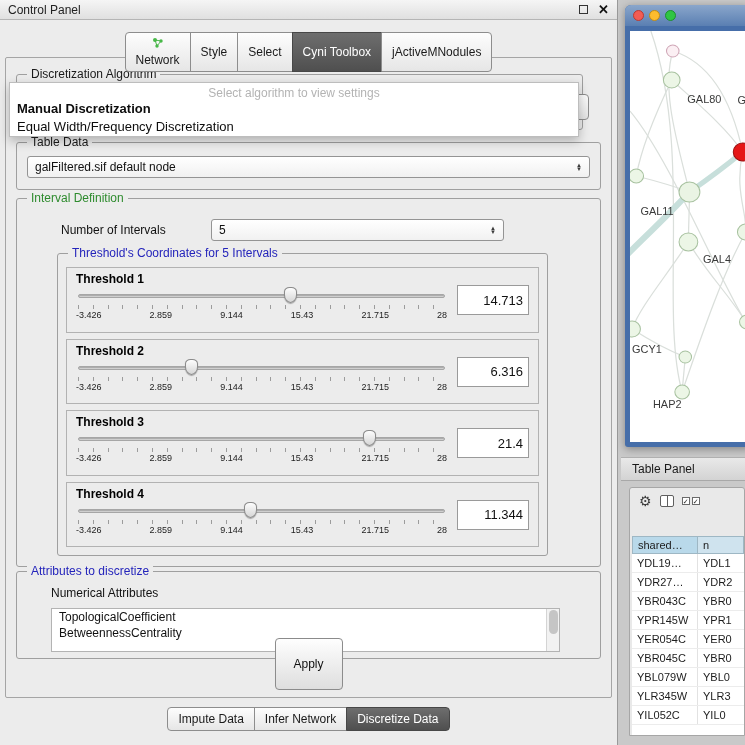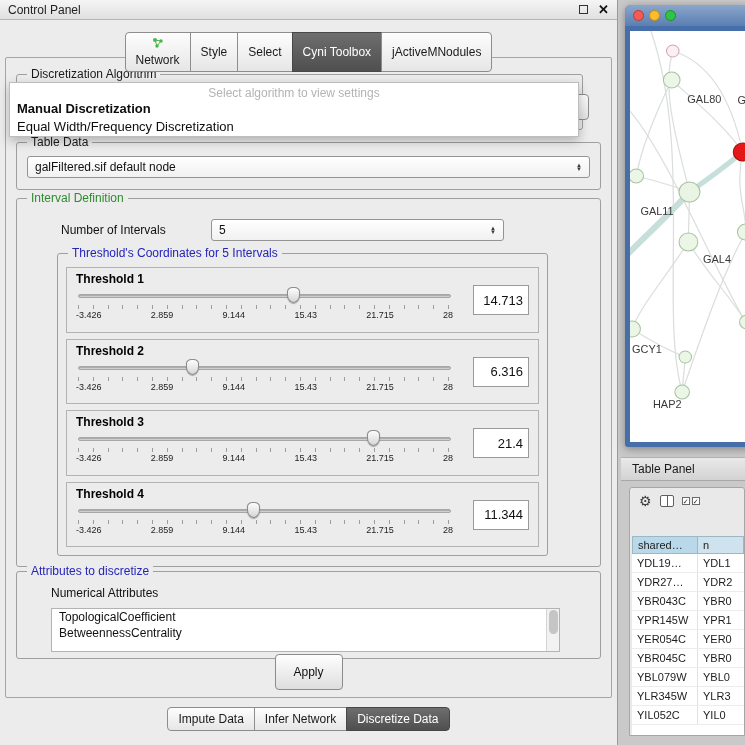--- a/index.html
+++ b/index.html
@@ -45,38 +45,38 @@
   .td-combo { position:absolute; left:10px; right:10px; top:13px; }
 
   .interval-group { left:10px; right:10px; top:140px; bottom:130px; }
   .niv-row { position:absolute; top:20px; left:44px; right:96px; display:flex; align-items:center; }
   .bold-label { font-size:12px; font-weight:normal; color:#111; }
   .niv-label { width:150px; }
   .niv-combo { flex:1; }
 
   .thresholds-group { left:40px; right:52px; top:54px; bottom:10px; }
   .thresh-stack { position:absolute; left:8px; right:8px; top:13px; bottom:8px; display:flex; flex-direction:column; gap:6px; }
-  .thresh-panel { flex:1; border:1px solid #b2b2b2; background:#ececec; display:flex; align-items:stretch; padding:4px 9px 3px 9px; gap:20px; }
+  .thresh-panel { flex:1; border:1px solid #b2b2b2; background:#ececec; display:flex; align-items:stretch; padding:4px 9px 3px 9px; gap:10px; }
   .thresh-left { flex:1; display:flex; flex-direction:column; }
   .thresh-label { font-size:12px; font-weight:bold; }
   .slider { position:relative; height:17px; margin-top:1px; }
   .track { position:absolute; left:2px; right:2px; top:7px; height:4px; background:#d4d4d4; border:1px solid #a6a6a6; border-radius:2px; box-shadow:inset 0 1px 1px rgba(0,0,0,0.2); }
   .thumb { position:absolute; top:0; width:13px; height:16px; margin-left:-6.5px; background:linear-gradient(#fdfdfd,#d6d6d6); border:1px solid #8b8b8b; border-radius:6px 6px 7px 7px / 5px 5px 9px 9px; box-shadow:0 1px 1px rgba(0,0,0,0.3); }
   .ticks { height:4px; margin:1px 2px 0 2px; background-image:repeating-linear-gradient(to right,#9c9c9c 0 1px,transparent 1px 14.8px); }
   .scale { display:flex; justify-content:space-between; font-size:9px; color:#222; margin-top:1px; }
-  .value-box { width:56px; height:30px; align-self:center; background:#fff; border:1px solid #9a9a9a; font-size:13px; color:#111; display:flex; align-items:center; justify-content:flex-end; padding:0 5px; }
+  .value-box { width:72px; height:30px; align-self:center; background:#fff; border:1px solid #9a9a9a; font-size:13px; color:#111; display:flex; align-items:center; justify-content:flex-end; padding:0 5px; }
 
   .attr-group { left:10px; right:10px; bottom:38px; height:88px; }
   .attr-label { position:absolute; top:14px; left:34px; }
   .listbox { position:absolute; left:34px; right:40px; top:36px; bottom:6px; background:#fff; border:1px solid #b3b3b3; overflow:hidden; }
   .listbox .item { font-size:12px; color:#111; line-height:16px; padding:0 7px; white-space:nowrap; }
   .vscroll { position:absolute; right:0; top:0; bottom:0; width:13px; background:#f2f2f2; border-left:1px solid #d4d4d4; }
   .vthumb { position:absolute; top:1px; left:2px; width:9px; height:24px; background:#c5c5c5; border-radius:5px; }
 
-  .apply-btn { position:absolute; left:50%; transform:translateX(-50%); bottom:7px; border:1px solid #8b8b8b; border-radius:4px; background:linear-gradient(#fefefe,#dedede); font-family:"Liberation Sans",sans-serif; font-size:12px; color:#111; padding:10px 18px;margin-top:36px; }
+  .apply-btn { position:absolute; left:50%; transform:translateX(-50%); bottom:7px; border:1px solid #8b8b8b; border-radius:4px; background:linear-gradient(#fefefe,#dedede); font-family:"Liberation Sans",sans-serif; font-size:12px; color:#111; padding:18px 18px;margin-top:36px; }
 
   
   .network-window { position:absolute; left:625px; top:5px; width:126px; height:442px; background:#466ea9; border-radius:6px 6px 3px 3px; overflow:hidden; box-shadow:0 2px 8px rgba(0,0,0,0.35); }
   .net-titlebar { height:21px; background:linear-gradient(#8aa6cb,#5a7fb2); display:flex; align-items:center; gap:5px; padding-left:8px; }
   .light { width:11px; height:11px; border-radius:50%; display:inline-block; }
   .light.red { background:#f25c54; border:1px solid #b93a33; }
   .light.yellow { background:#fdbc2e; border:1px solid #c18c17; }
   .light.green { background:#2fc544; border:1px solid #1f8f31; }
   .net-canvas { position:absolute; left:5px; right:0; top:26px; bottom:5px; background:#ffffff; }
   .net-canvas svg { width:100%; height:100%; display:block; }

